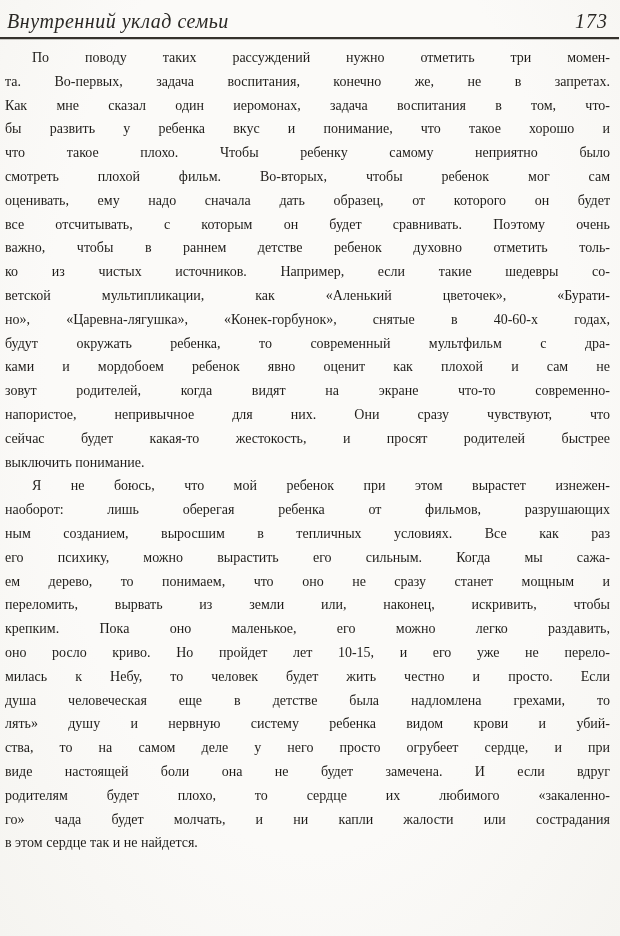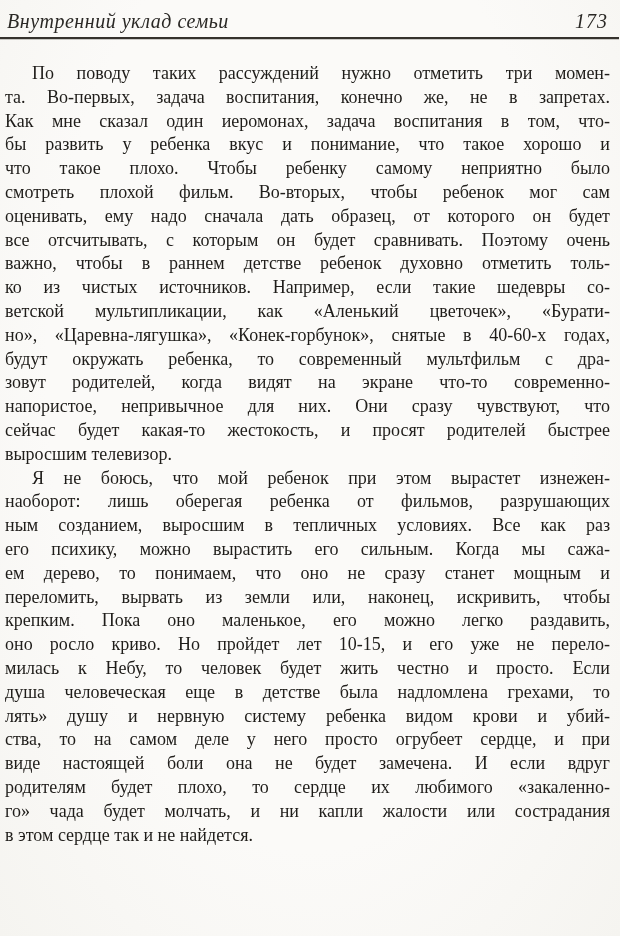--- a/index.html
+++ b/index.html
@@ -34,22 +34,22 @@
   }
   .running-title { letter-spacing: 0.5px; }
   .page-number { letter-spacing: 1px; }
   .header-rule {
     height: 0;
     border-top: 2.5px solid #35322d;
     margin: 3px -9px 0 -5px;
     box-shadow: 0 1px 0 rgba(53,50,45,0.25);
   }
   .body-text {
-    margin-top: 23px;
-    font-size: 18px;
+    margin-top: 7px;
+    font-size: 14px;
     line-height: 23.8px;
   }
   .para { margin: 0; }
   .line {
     text-align: justify;
     text-align-last: justify;
     text-justify: inter-word;
     white-space: normal;
     overflow: hidden;
     height: 23.8px;
@@ -74,24 +74,25 @@
         <div class="line">бы развить у ребенка вкус и понимание, что такое хорошо и</div>
         <div class="line">что такое плохо. Чтобы ребенку самому неприятно было</div>
         <div class="line">смотреть плохой фильм. Во-вторых, чтобы ребенок мог сам</div>
         <div class="line">оценивать, ему надо сначала дать образец, от которого он будет</div>
         <div class="line">все отсчитывать, с которым он будет сравнивать. Поэтому очень</div>
         <div class="line">важно, чтобы в раннем детстве ребенок духовно отметить толь-</div>
         <div class="line">ко из чистых источников. Например, если такие шедевры со-</div>
         <div class="line">ветской мультипликации, как «Аленький цветочек», «Бурати-</div>
         <div class="line">но», «Царевна-лягушка», «Конек-горбунок», снятые в 40-60-х годах,</div>
         <div class="line">будут окружать ребенка, то современный мультфильм с дра-</div>
+        <div class="line">ками и мордобоем ребенок явно оценит как плохой и сам не</div>
         <div class="line">зовут родителей, когда видят на экране что-то современно-</div>
         <div class="line">напористое, непривычное для них. Они сразу чувствуют, что</div>
         <div class="line">сейчас будет какая-то жестокость, и просят родителей быстрее</div>
-        <div class="line last">выросшим телевизор.</div>
+        <div class="line last">выключить понимание.</div>
       </div>
       <div class="para">
         <div class="line first">Я не боюсь, что мой ребенок при этом вырастет изнежен-</div>
         <div class="line">наоборот: лишь оберегая ребенка от фильмов, разрушающих</div>
         <div class="line">ным созданием, выросшим в тепличных условиях. Все как раз</div>
         <div class="line">его психику, можно вырастить его сильным. Когда мы сажа-</div>
         <div class="line">ем дерево, то понимаем, что оно не сразу станет мощным и</div>
         <div class="line">переломить, вырвать из земли или, наконец, искривить, чтобы</div>
         <div class="line">крепким. Пока оно маленькое, его можно легко раздавить,</div>
         <div class="line">оно росло криво. Но пройдет лет 10-15, и его уже не перело-</div>

